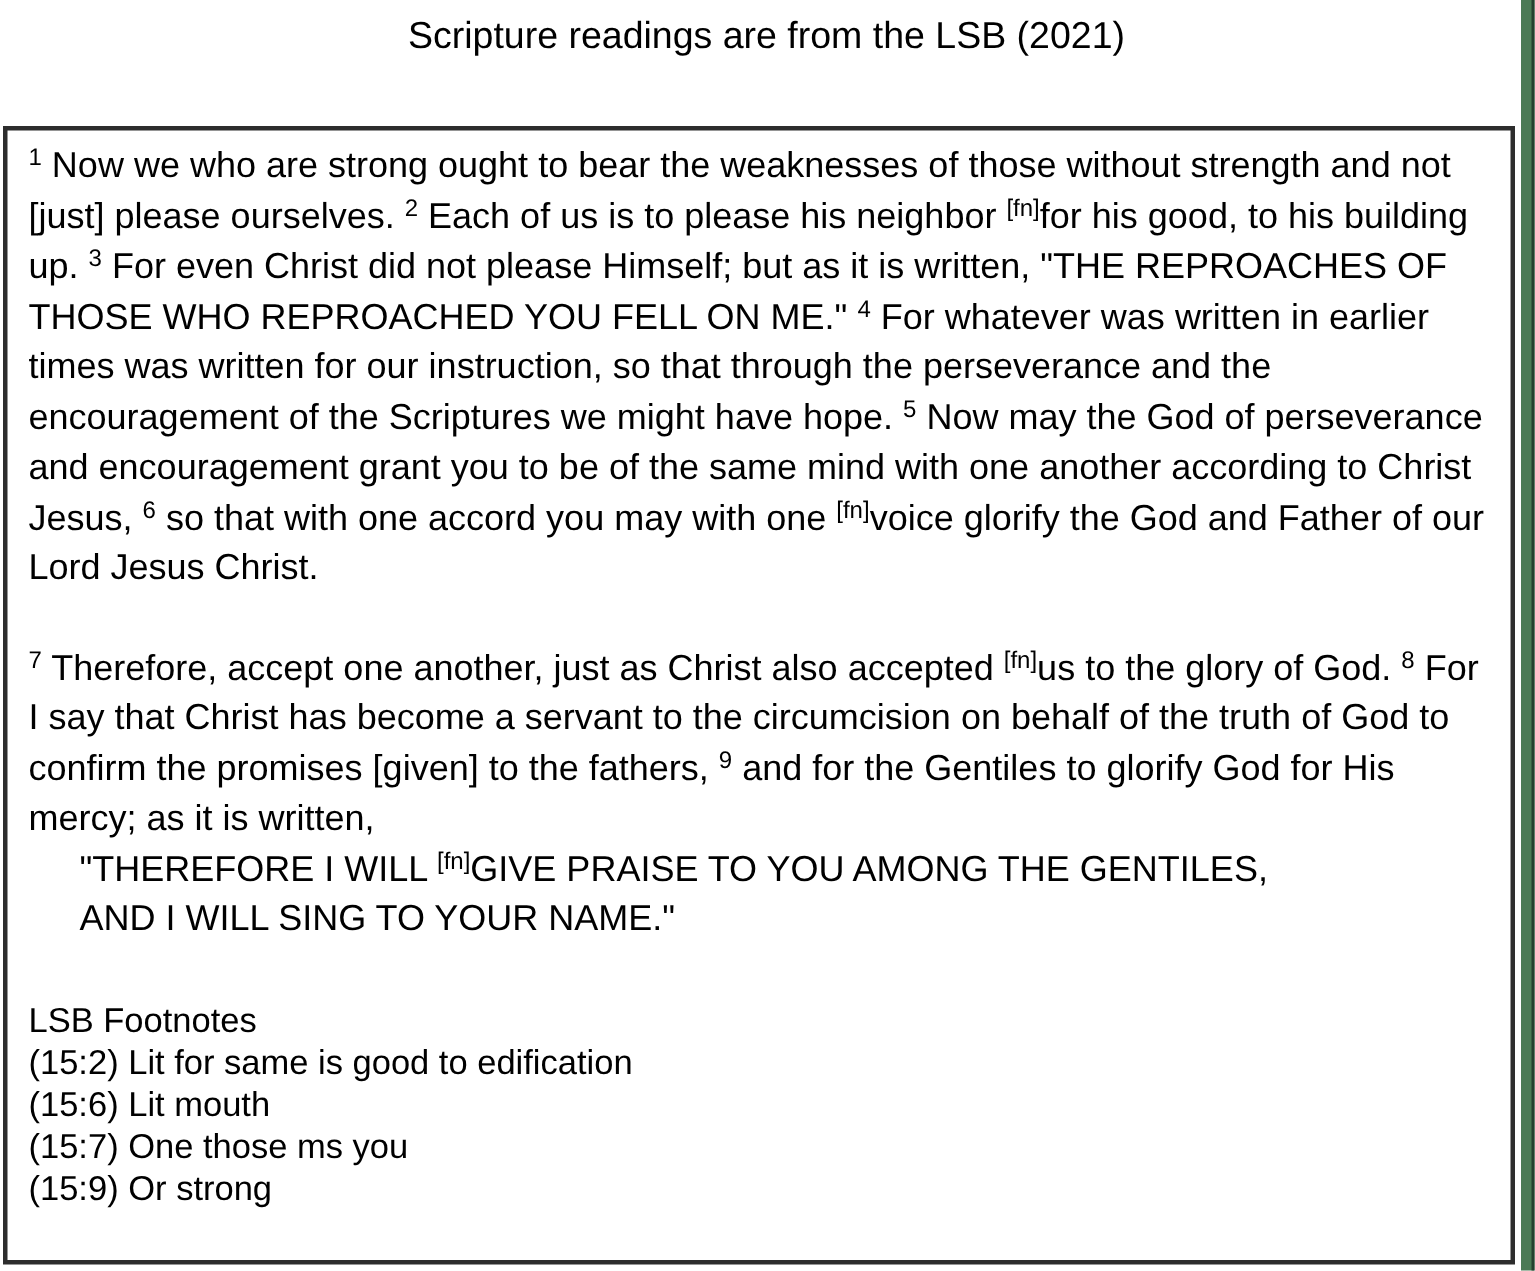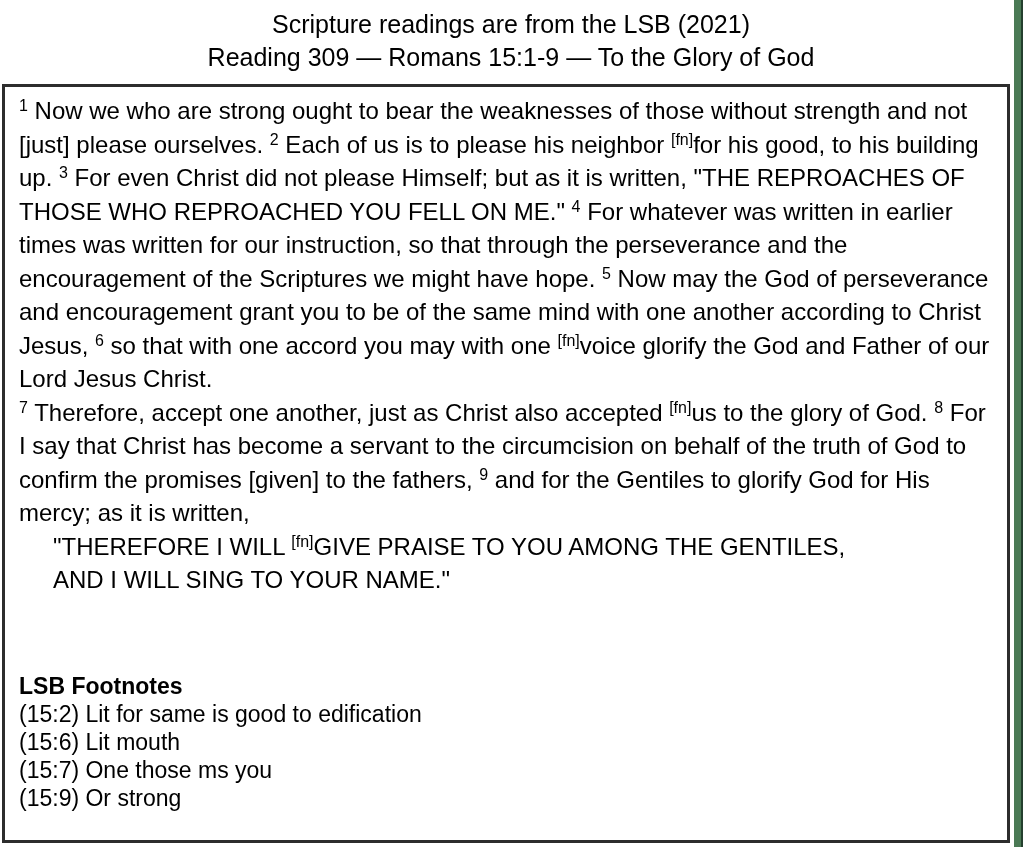--- a/index.html
+++ b/index.html
@@ -31,44 +31,43 @@
     width: 1008px; height: 759px;
     border: 3px solid #2d2d2d;
     box-sizing: border-box;
     background: #ffffff;
   }
   .scripture {
     padding: 7px 8px 0 14px;
     font-size: 24px;
     line-height: 33.5px;
   }
-  .paragraph.spaced { }
+  .paragraph.spaced { margin-top: 33px; }
   .paragraph.quote  { margin-left: 34px; }
   .seg-i { }
   .seg-r { font-style: normal; }
   .seg-v, .seg-f {
     font-style: normal;
     font-size: 16px;
     position: relative;
     top: -8px;
     line-height: 0;
   }
   .footnotes {
     padding: 36px 8px 0 14px;
     font-size: 23px;
     line-height: 28px;
   }
-  .fn-title { font-weight: bold; margin-top: 39px; }
+  .fn-title { font-weight: normal; }
 </style>
 </head>
 <body>
 
 <div class="header">
   <div class="header-line">Scripture readings are from the LSB (2021)</div>
-  <div class="header-line">Reading 309 — Romans 15:1-9 — To the Glory of God</div>
 </div>
 
 <div class="reading-box">
   <div class="scripture" id="scripture">
       <div class="paragraph"><span class="seg-v">1</span><span class="seg-i"> Now we who are strong ought to bear the weaknesses of those without strength and not </span><span class="seg-r">[just]</span><span class="seg-i"> please ourselves. </span><span class="seg-v">2</span><span class="seg-i"> Each of us is to please his neighbor </span><span class="seg-f">[fn]</span><span class="seg-i">for his good, to his building up. </span><span class="seg-v">3</span><span class="seg-i"> For even Christ did not please Himself; but as it is written, "THE REPROACHES OF THOSE WHO REPROACHED YOU FELL ON ME." </span><span class="seg-v">4</span><span class="seg-i"> For whatever was written in earlier times was written for our instruction, so that through the perseverance and the encouragement of the Scriptures we might have hope. </span><span class="seg-v">5</span><span class="seg-i"> Now may the God of perseverance and encouragement grant you to be of the same mind with one another according to Christ Jesus, </span><span class="seg-v">6</span><span class="seg-i"> so that with one accord you may with one </span><span class="seg-f">[fn]</span><span class="seg-i">voice glorify the God and Father of our Lord Jesus Christ.</span></div>
       <div class="paragraph spaced"><span class="seg-v">7</span><span class="seg-i"> Therefore, accept one another, just as Christ also accepted </span><span class="seg-f">[fn]</span><span class="seg-i">us to the glory of God. </span><span class="seg-v">8</span><span class="seg-i"> For I say that Christ has become a servant to the circumcision on behalf of the truth of God to confirm the promises </span><span class="seg-r">[given]</span><span class="seg-i"> to the fathers, </span><span class="seg-v">9</span><span class="seg-i"> and for the Gentiles to glorify God for His mercy; as it is written,</span></div>
       <div class="paragraph quote"><span class="seg-i">"THEREFORE I WILL </span><span class="seg-f">[fn]</span><span class="seg-i">GIVE PRAISE TO YOU AMONG THE GENTILES,</span><br><span class="seg-i">AND I WILL SING TO YOUR NAME."</span></div>
     </div>
   <div class="footnotes">
     <div class="fn-title">LSB Footnotes</div>

